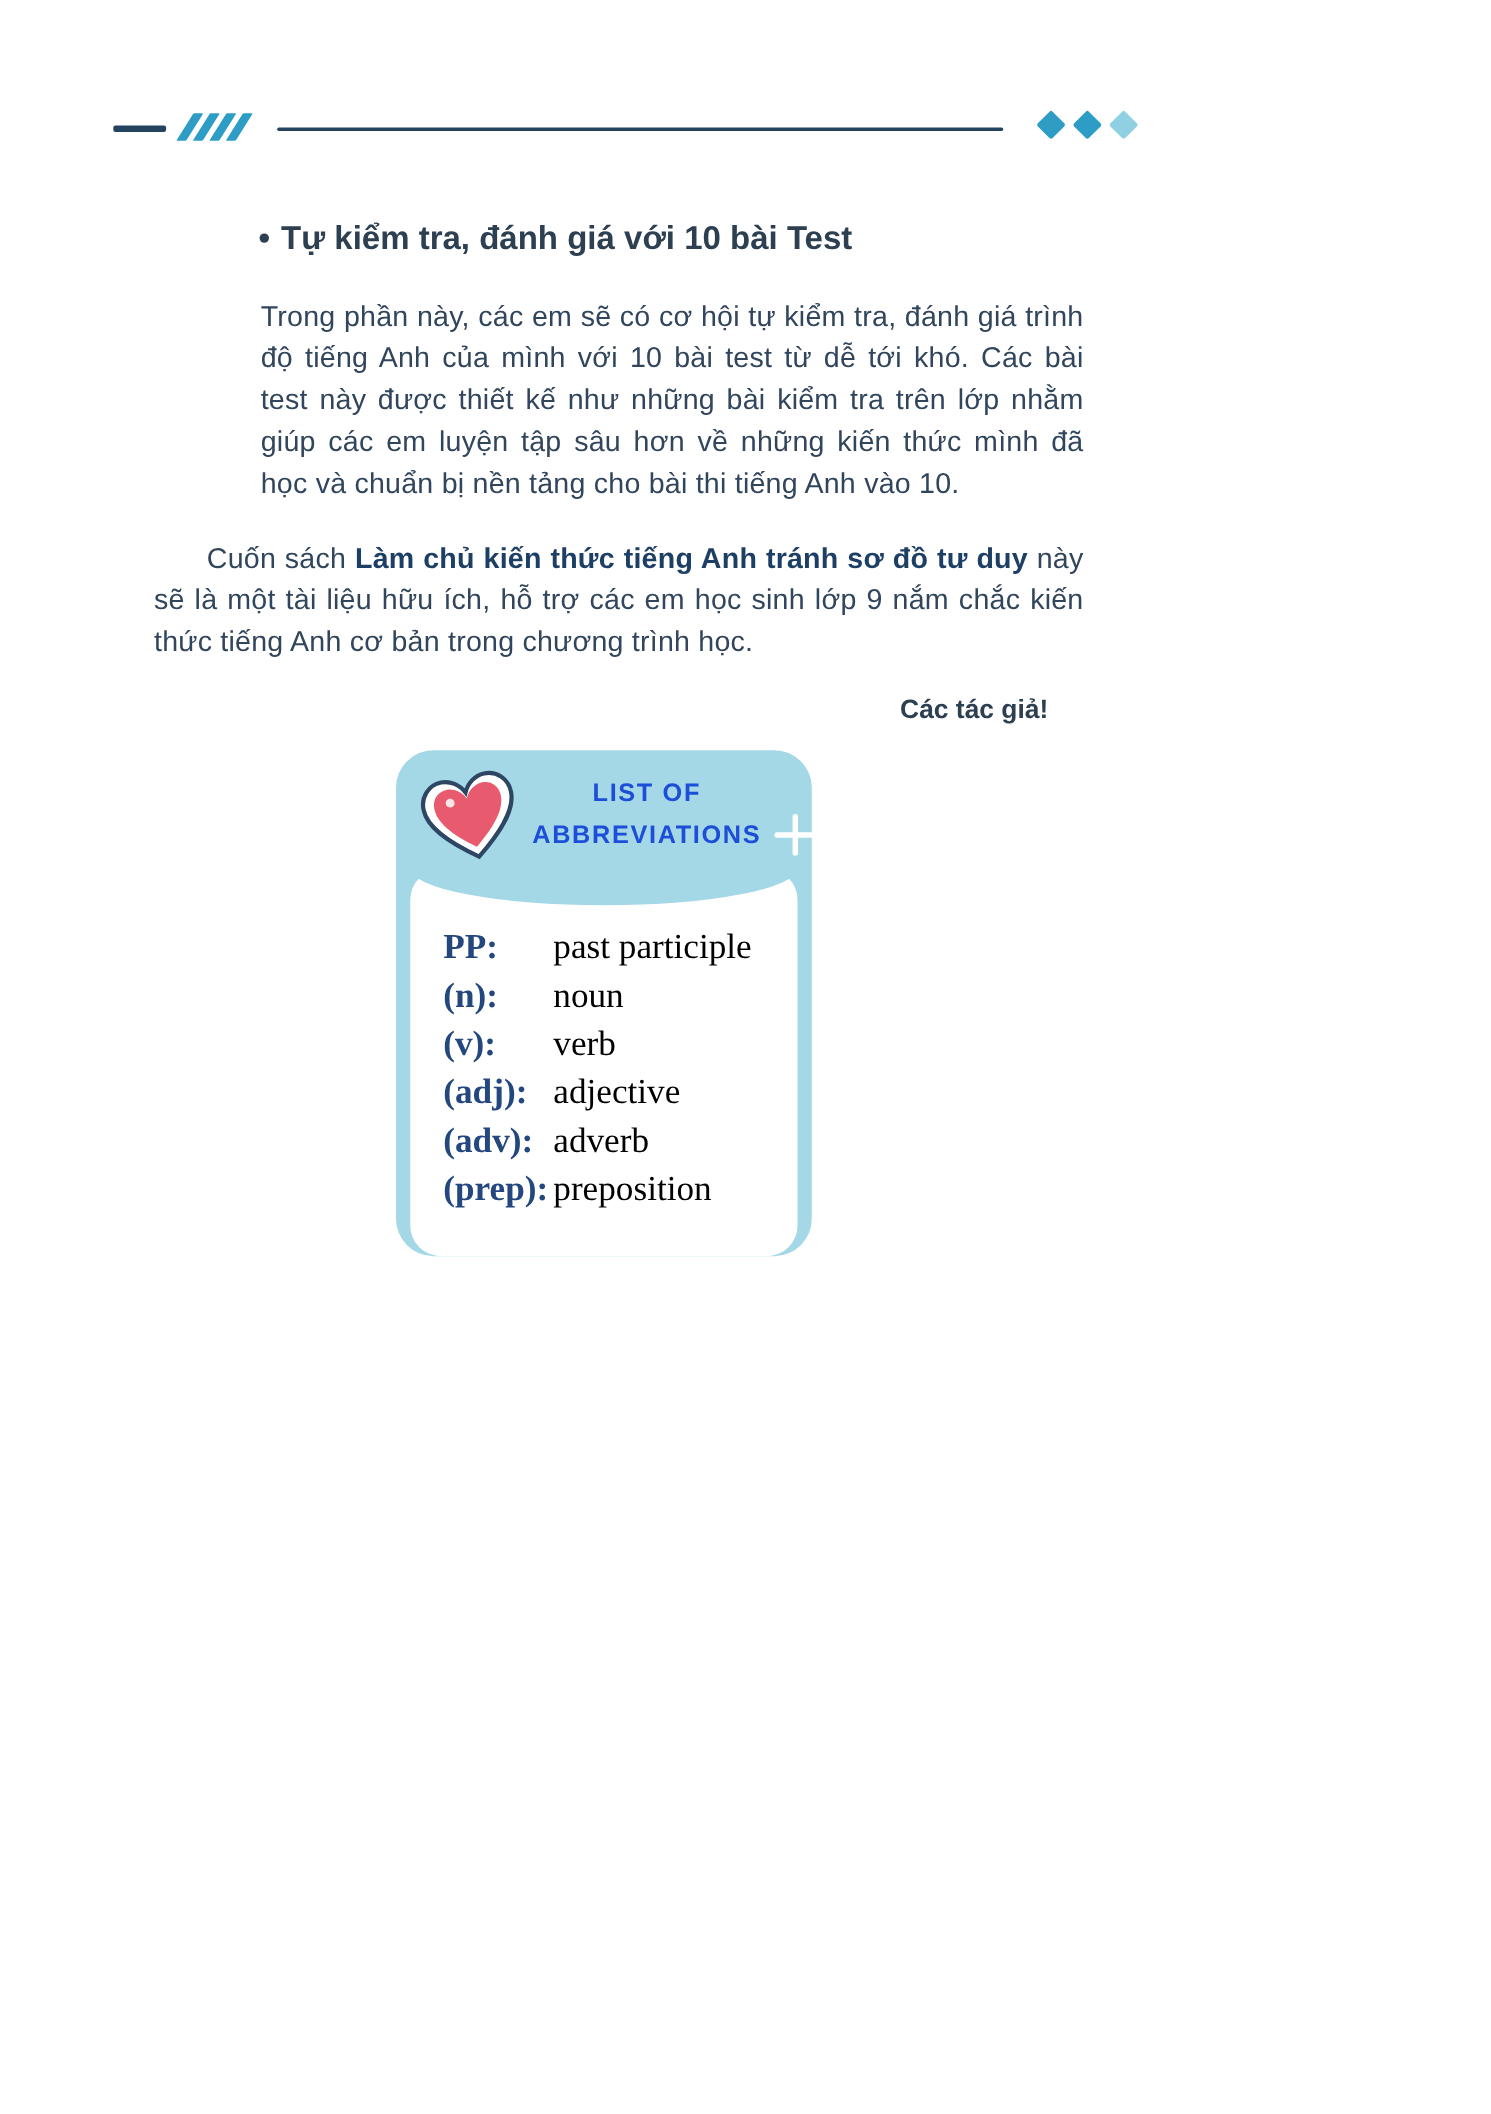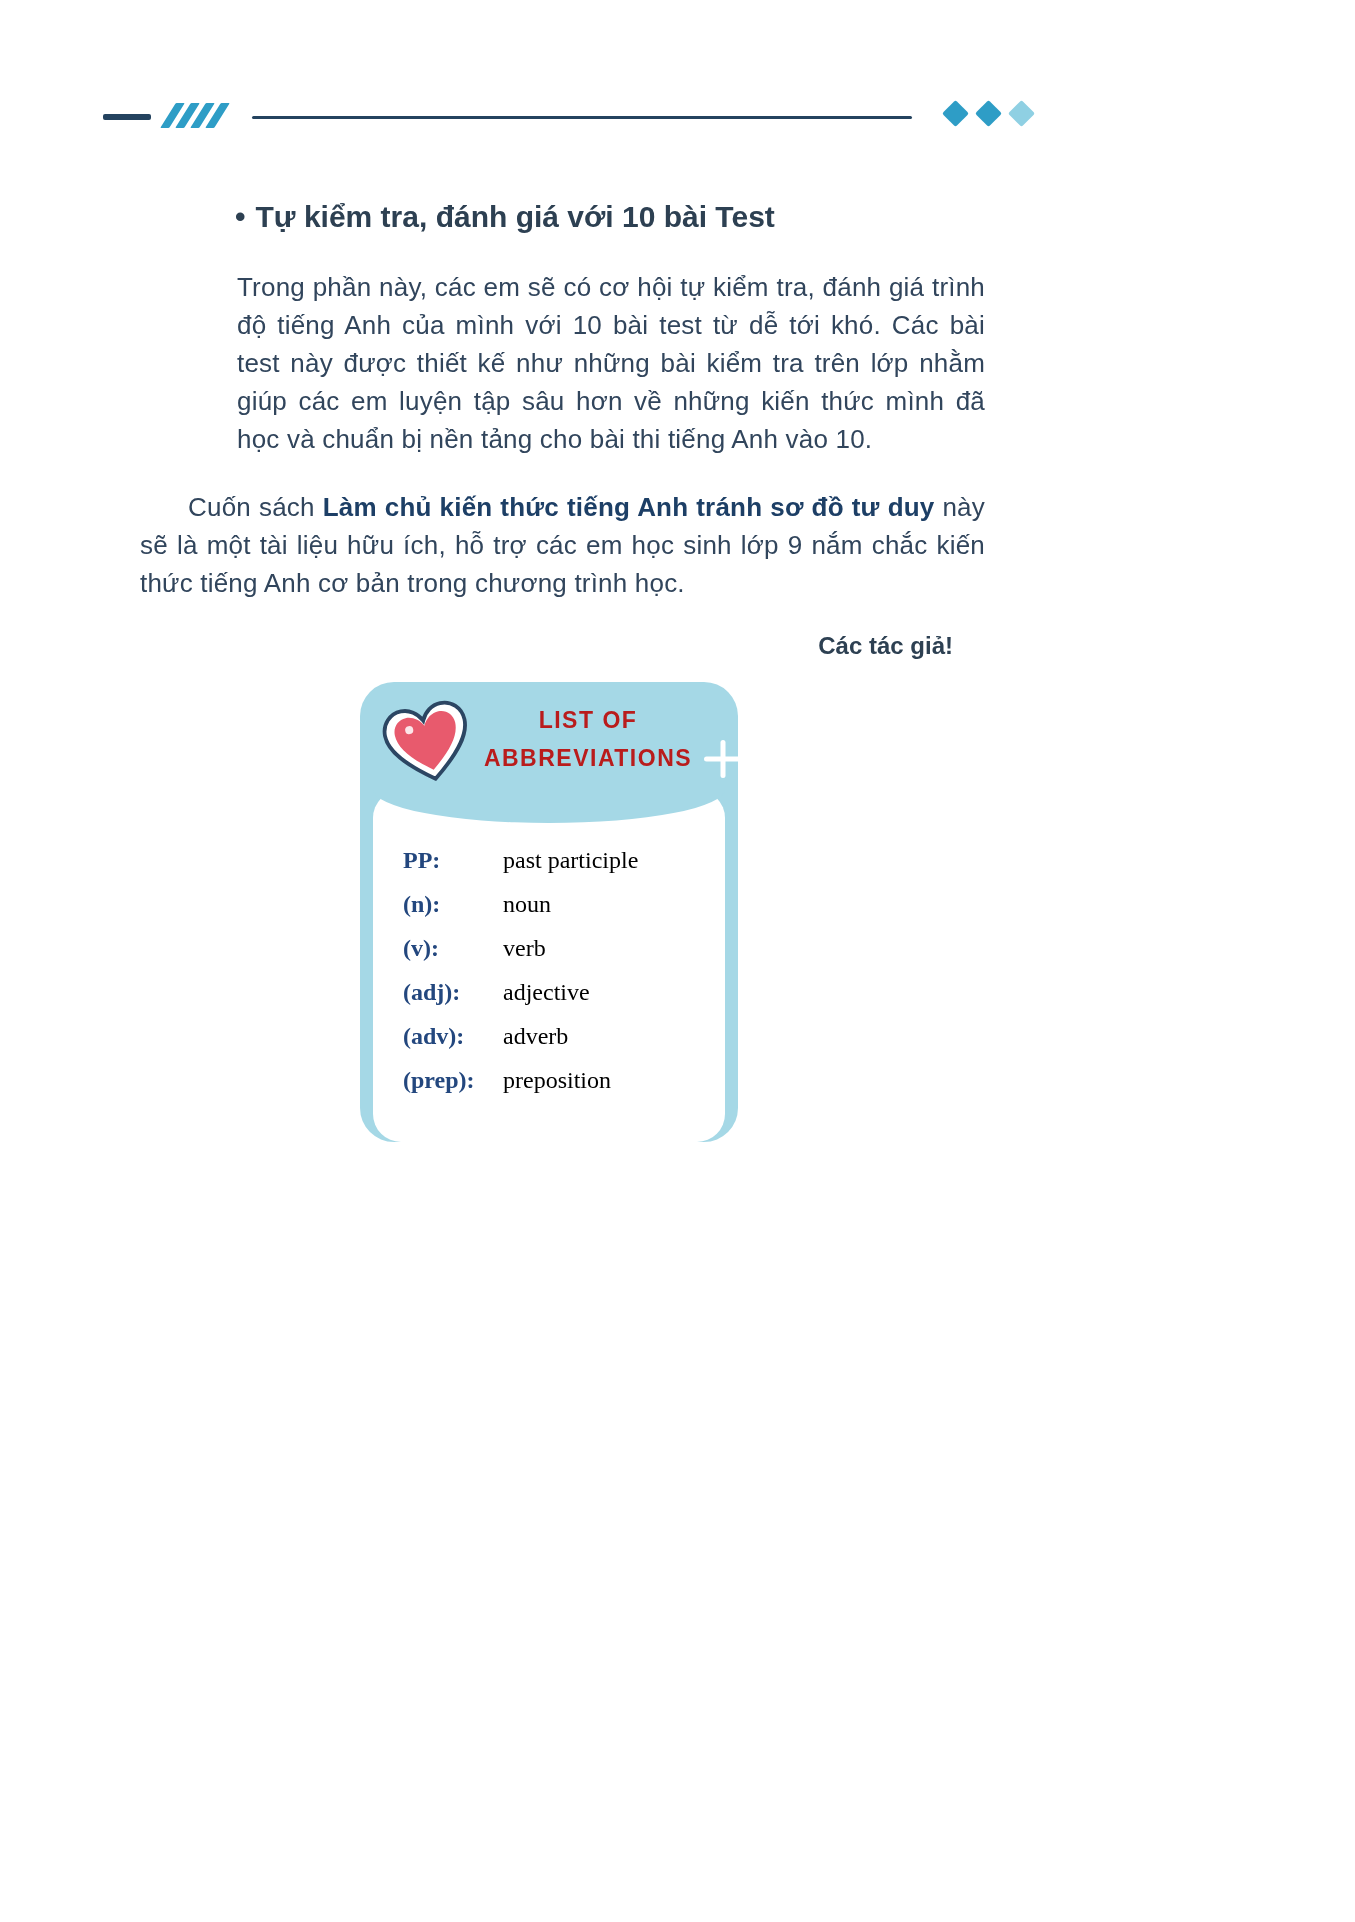--- a/index.html
+++ b/index.html
@@ -54,21 +54,21 @@
     position:relative;
     display:flex; align-items:center;
     height:108px;
     padding:6px 30px 0 22px;
   }
   .heart { flex:0 0 92px; margin-top:8px; }
   .heart svg { display:block; transform:rotate(-12deg); }
   .card-title { flex:1; text-align:center; padding-right:6px; }
   .card-title .t1, .card-title .t2 {
     font-size:23px; font-weight:800; letter-spacing:1.5px;
-    color:#b91c1c; line-height:30px;
+    color:#1d4ed8; line-height:30px;
   }
   .card-title .t1 { margin-bottom:8px; }
   .plus-sparkle { position:absolute; right:-4px; top:58px; width:38px; height:38px; }
   .plus-sparkle::before {
     content:""; position:absolute; left:50%; top:0; width:5px; height:100%;
     background:#ffffff; transform:translateX(-50%); border-radius:3px;
   }
   .plus-sparkle::after {
     content:""; position:absolute; top:50%; left:0; height:5px; width:100%;
     background:#ffffff; transform:translateY(-50%); border-radius:3px;
@@ -83,21 +83,21 @@
   }
   .card-body::before {
     content:""; position:absolute; top:-1px; left:0; right:0; height:34px;
     background:#a5d8e6;
     border-radius:0 0 50% 50% / 0 0 100% 100%;
   }
   .abbr-row {
     display:flex; align-items:flex-end;
     margin-bottom:16px;
     font-family:"Liberation Serif", serif;
-    font-size:24px; line-height:28px;
+    font-size:32px; line-height:28px;
   }
   .abbr-row:last-child { margin-bottom:16px; }
   .abbr-term { flex:0 0 100px; font-weight:bold; color:#23477e; }
   .abbr-def { color:#000000; }
 </style>
 </head>
 <body>
 
 <div class="deco">
   <span class="line-short"></span>

